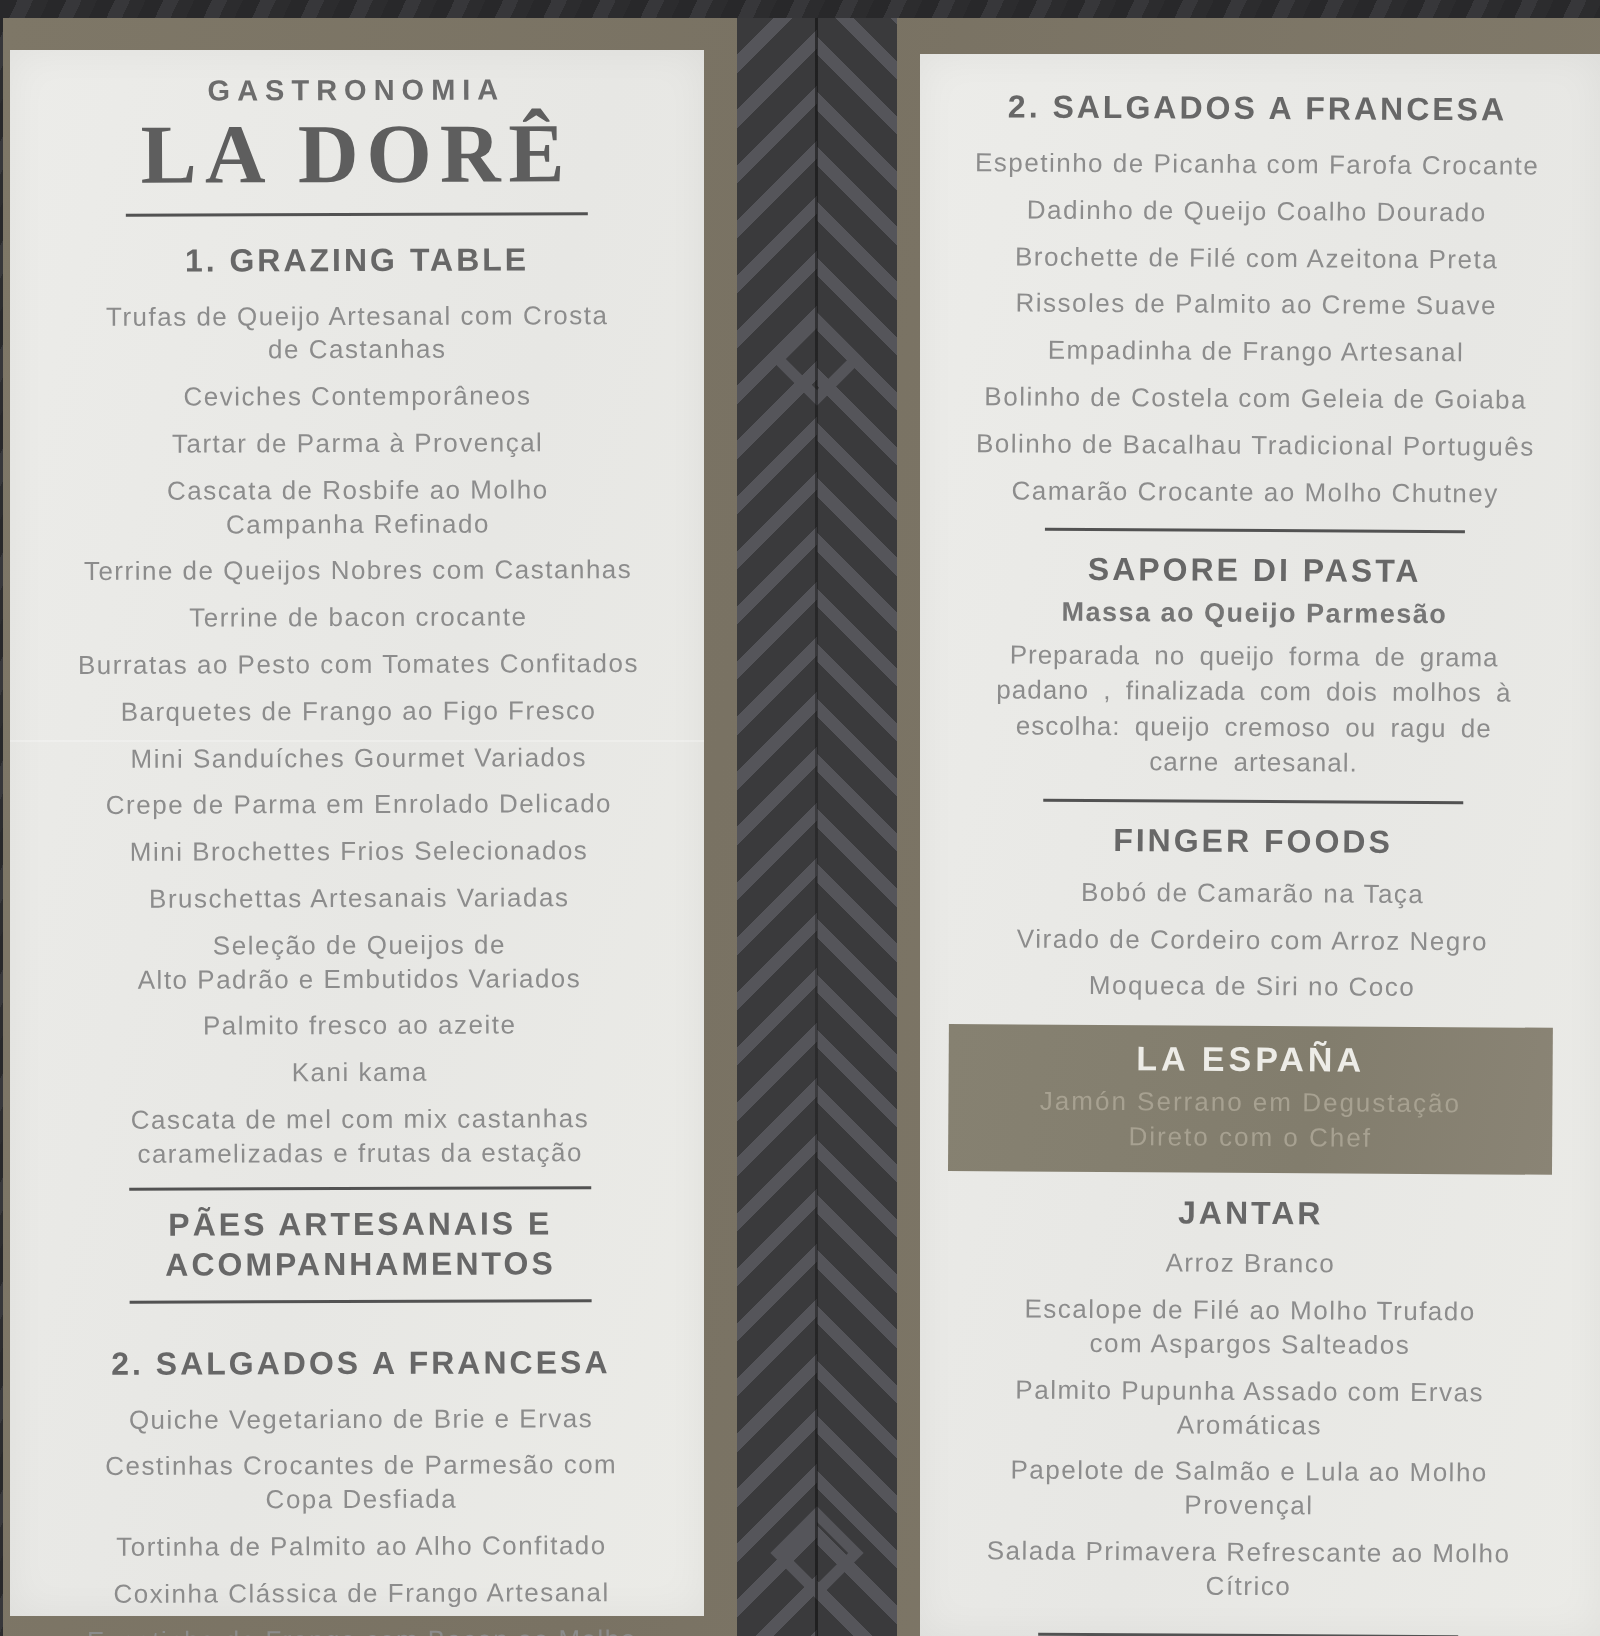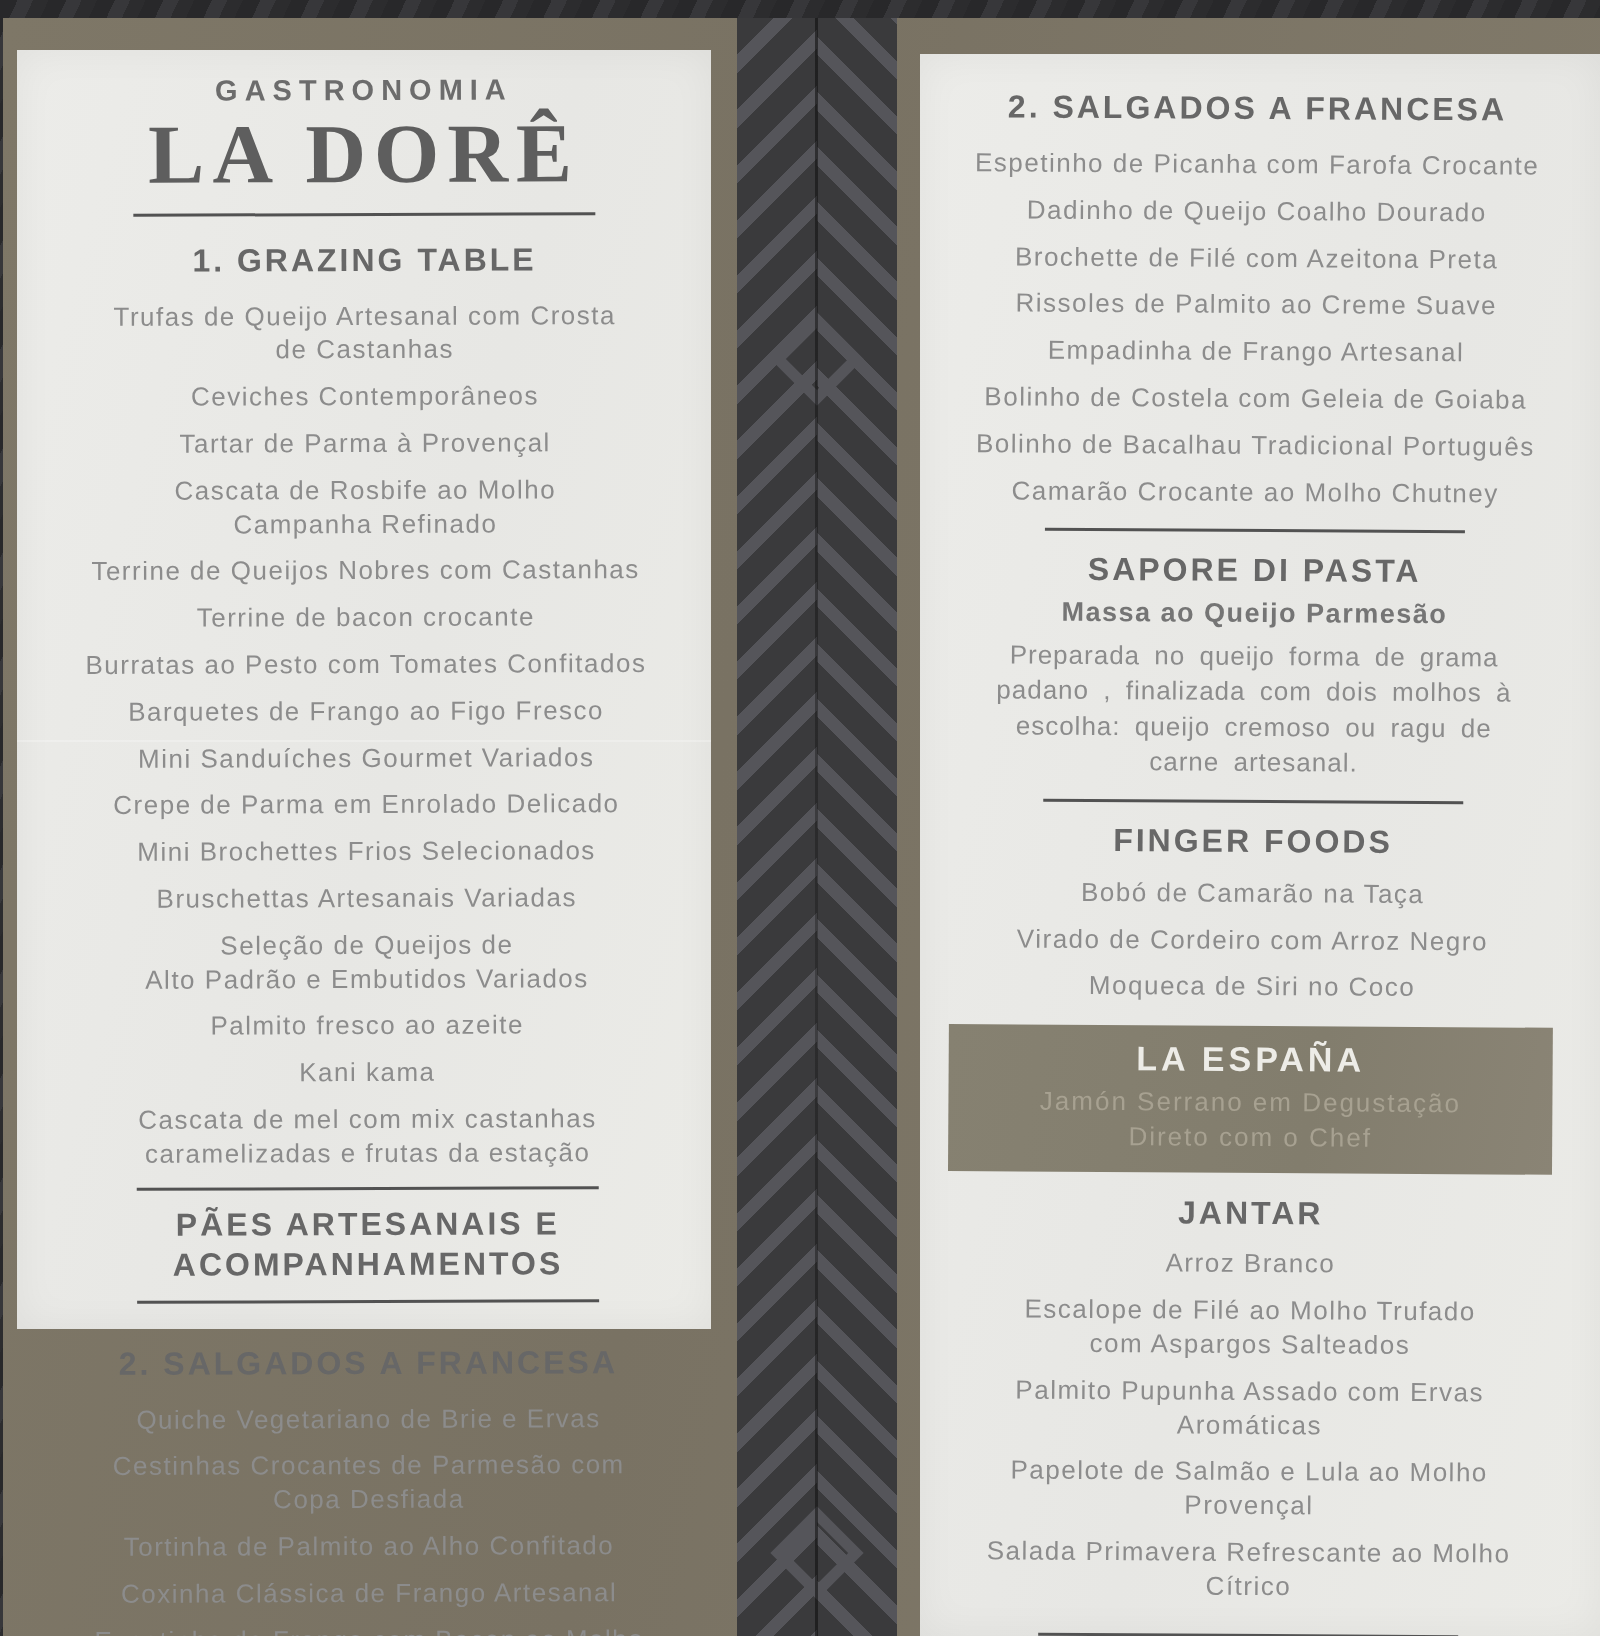--- a/index.html
+++ b/index.html
@@ -14,21 +14,21 @@
   .frame{
     position:absolute;left:3px;top:18px;right:0;bottom:0;
     background:linear-gradient(100deg,#7e7767 0%,#797263 45%,#827b6b 100%);
   }
   
   .paper{
     position:absolute;
     background:linear-gradient(105deg,#ecece9 0%,#e7e7e4 55%,#ebebe7 100%);
     box-shadow:inset 0 0 40px rgba(0,0,0,0.05);
   }
-  .paper-left{left:17px;top:50px;width:694px;height:1279px;}
+  .paper-left{left:10px;top:50px;width:694px;height:1566px;}
   .paper-right{left:920px;top:54px;width:680px;height:1582px;}
   
   .strip{position:absolute;left:737px;top:18px;width:160px;height:1618px;background:#3a3a3c;}
   .strip .half{position:absolute;top:0;height:100%;width:50%;}
   .strip .half-l{left:0;background:repeating-linear-gradient(135deg,#3a3a3c 0 26px,#55555a 26px 39px);}
   .strip .half-r{right:0;background:repeating-linear-gradient(45deg,#3a3a3c 0 26px,#55555a 26px 39px);}
   .strip .crease{position:absolute;left:78px;top:0;width:3px;height:100%;
     background:linear-gradient(rgba(10,10,10,.55),rgba(20,20,20,.35) 60%,rgba(10,10,10,.55));}
   .strip .diamond{position:absolute;left:50%;width:44px;height:44px;border:11px solid #55555a;
     transform:translateX(-50%) rotate(45deg);}

